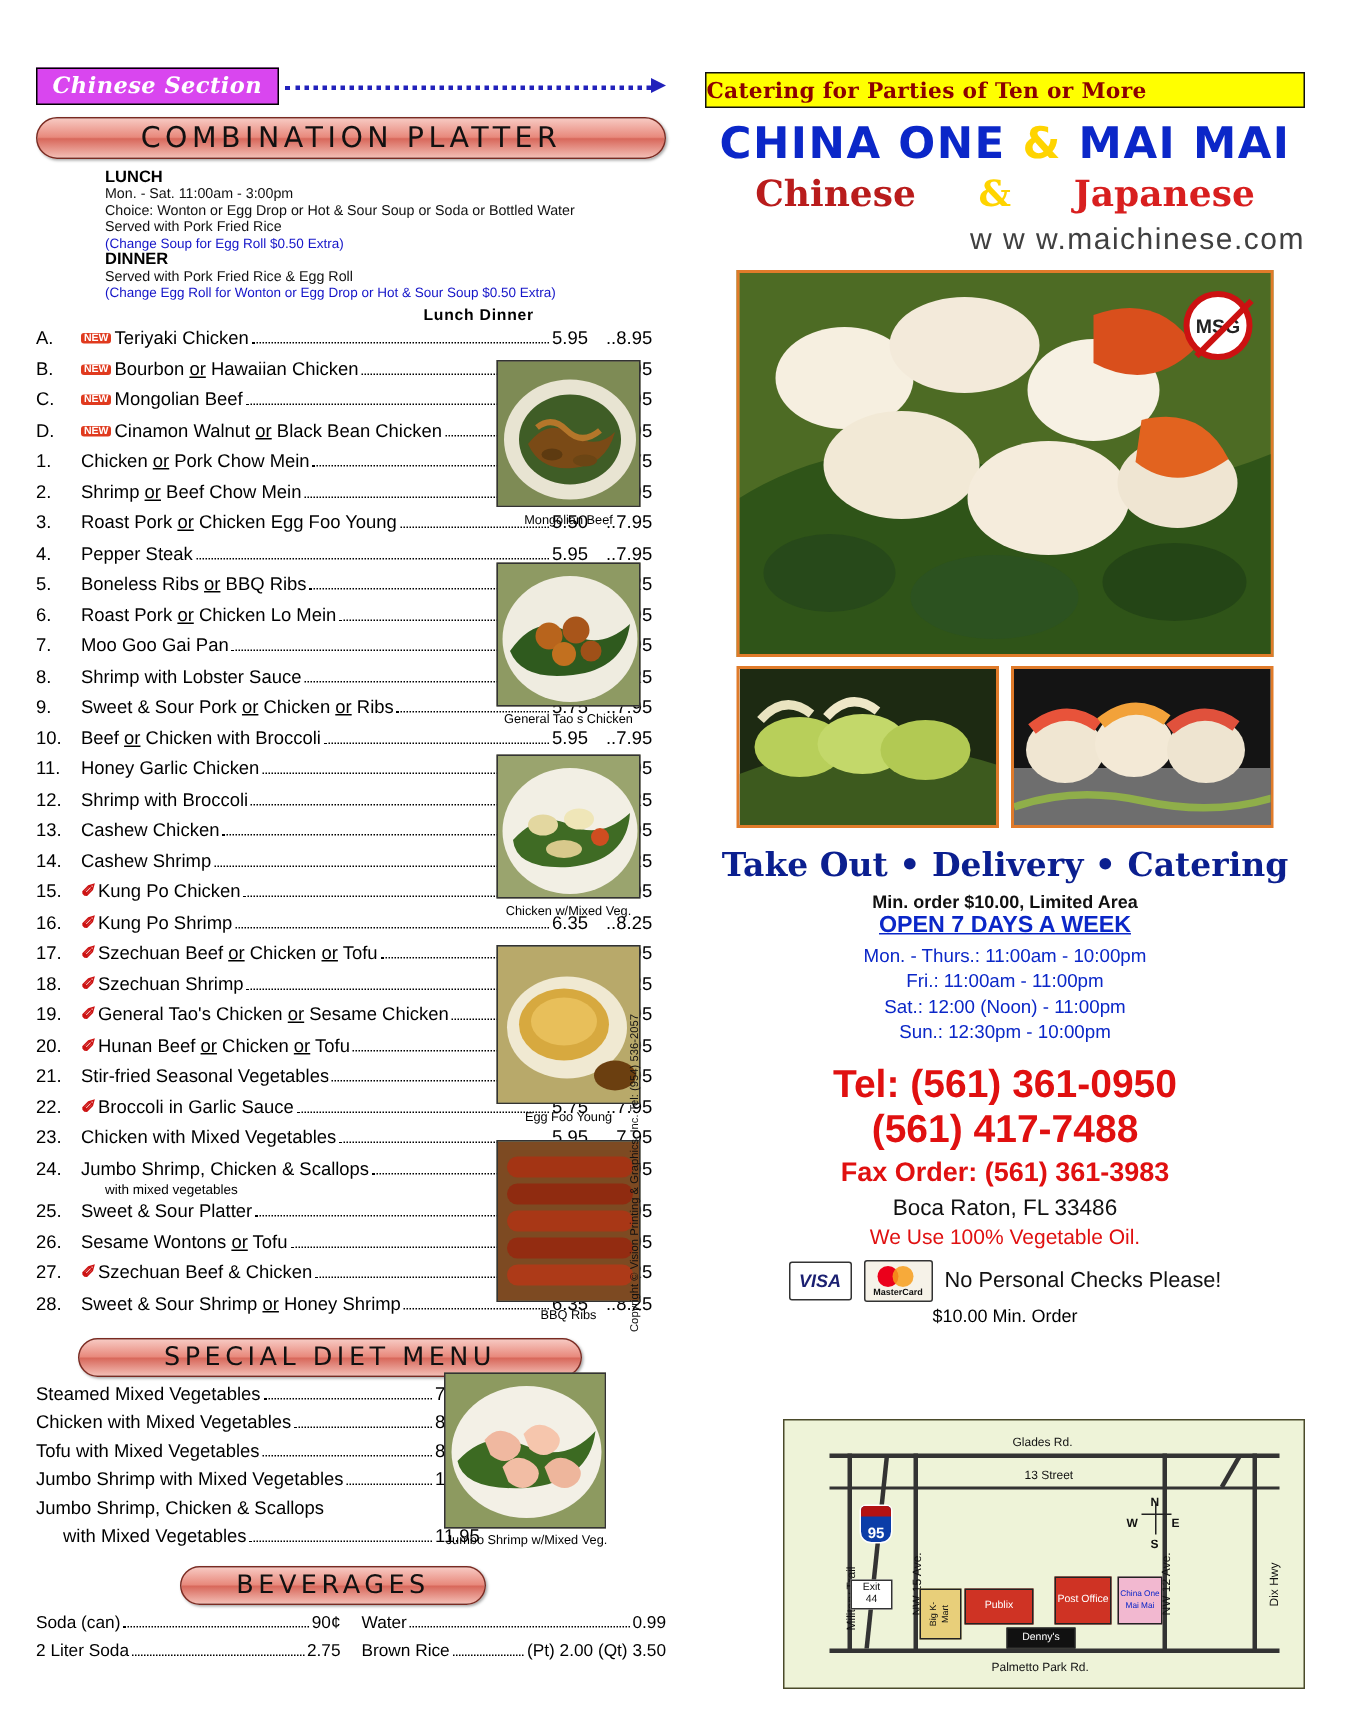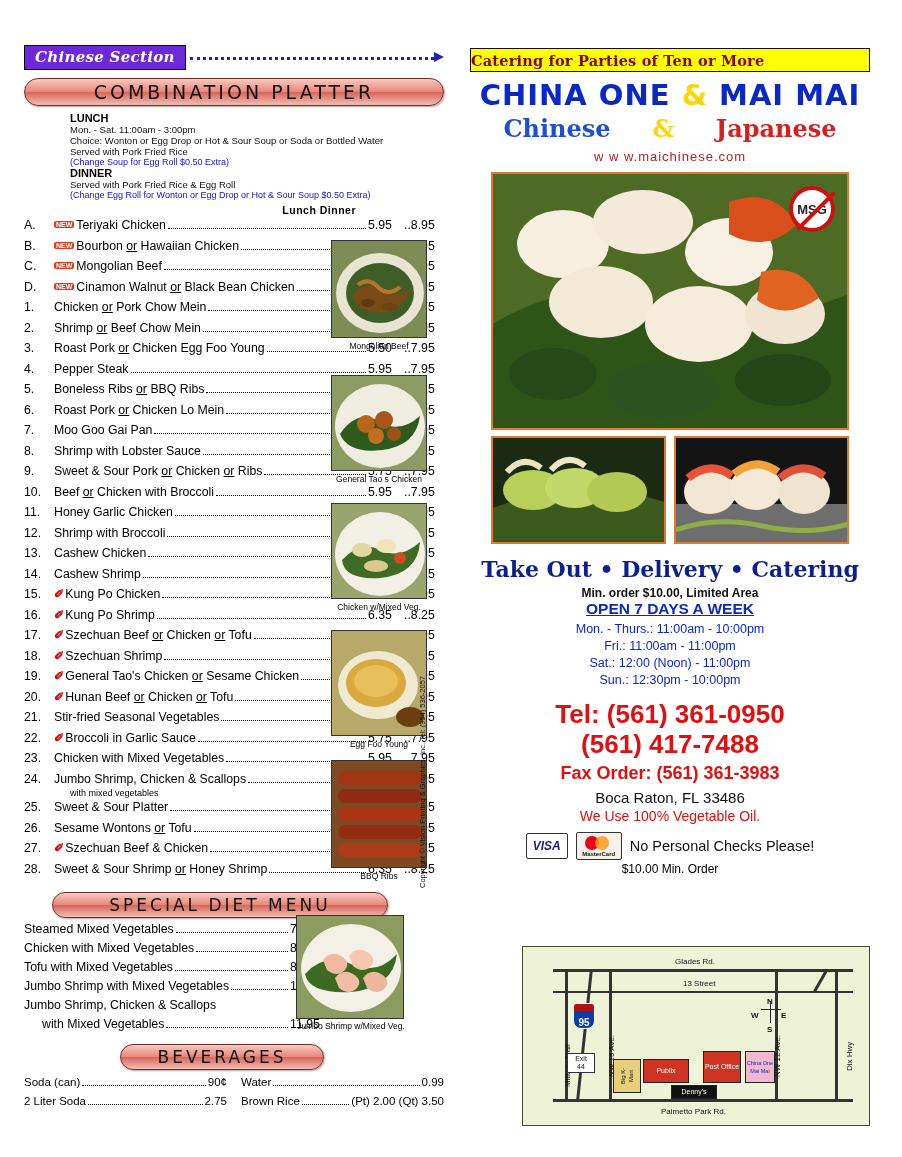--- a/index.html
+++ b/index.html
@@ -11,21 +11,21 @@
     position: relative;
     overflow: hidden;
   }
   .page { position:relative; width:902px; height:1157px; }
 
   
   .left-col { position:absolute; left:24px; top:44px; width:420px; }
 
   .chinese-section-row { display:flex; align-items:center; height:26px; }
   .chinese-section-tab {
-    background:#6d28d9; color:#ffffff;
+    background:#d946ef; color:#ffffff;
     font-family:"DejaVu Serif", serif; font-weight:bold; font-style:italic;
     font-size:15px; padding:2px 10px 3px 10px;
     border:1px solid #000;
     letter-spacing:0.3px;
   }
   .dotline { flex:1; height:2px; margin-left:4px; position:relative; }
   .dotline:before {
     content:""; position:absolute; left:0; right:10px; top:1px;
     border-top:3px dotted #2222bb;
   }
@@ -123,26 +123,26 @@
     margin-top:6px; text-align:center;
     font-family:"DejaVu Sans", sans-serif; font-weight:bold;
     font-size:29px; letter-spacing:1px;
   }
   .brand-row .b-blue { color:#0b27c8; }
   .brand-row .b-amp { color:#ffd400; -webkit-text-stroke:0px; }
   .brand-sub {
     margin-top:2px; text-align:center;
     font-family:"DejaVu Serif", serif; font-weight:bold; font-size:24px;
   }
-  .brand-sub .c1 { color:#1d4ed8; }
+  .brand-sub .c1 { color:#b91c1c; }
   .brand-sub .c2 { color:#ffd400; }
   .brand-sub .c3 { color:#d81f1f; }
   .web {
-    margin-top:6px; text-align:center; color:#b91c1c;
-    font-size:13px; letter-spacing:1px;
+    margin-top:6px; text-align:right; color:#404040;
+    font-size:20px; letter-spacing:1px;
   }
 
   .hero {
     margin-top:8px; width:358px; height:258px; margin-left:21px;
     border:2px solid #e07b2a; position:relative; overflow:hidden;
     background:#6f8f3a;
   }
   .msg-badge {
     position:absolute; right:12px; top:12px; width:46px; height:46px;
     border-radius:50%; border:4px solid #cc1111; background:#ffffff;

